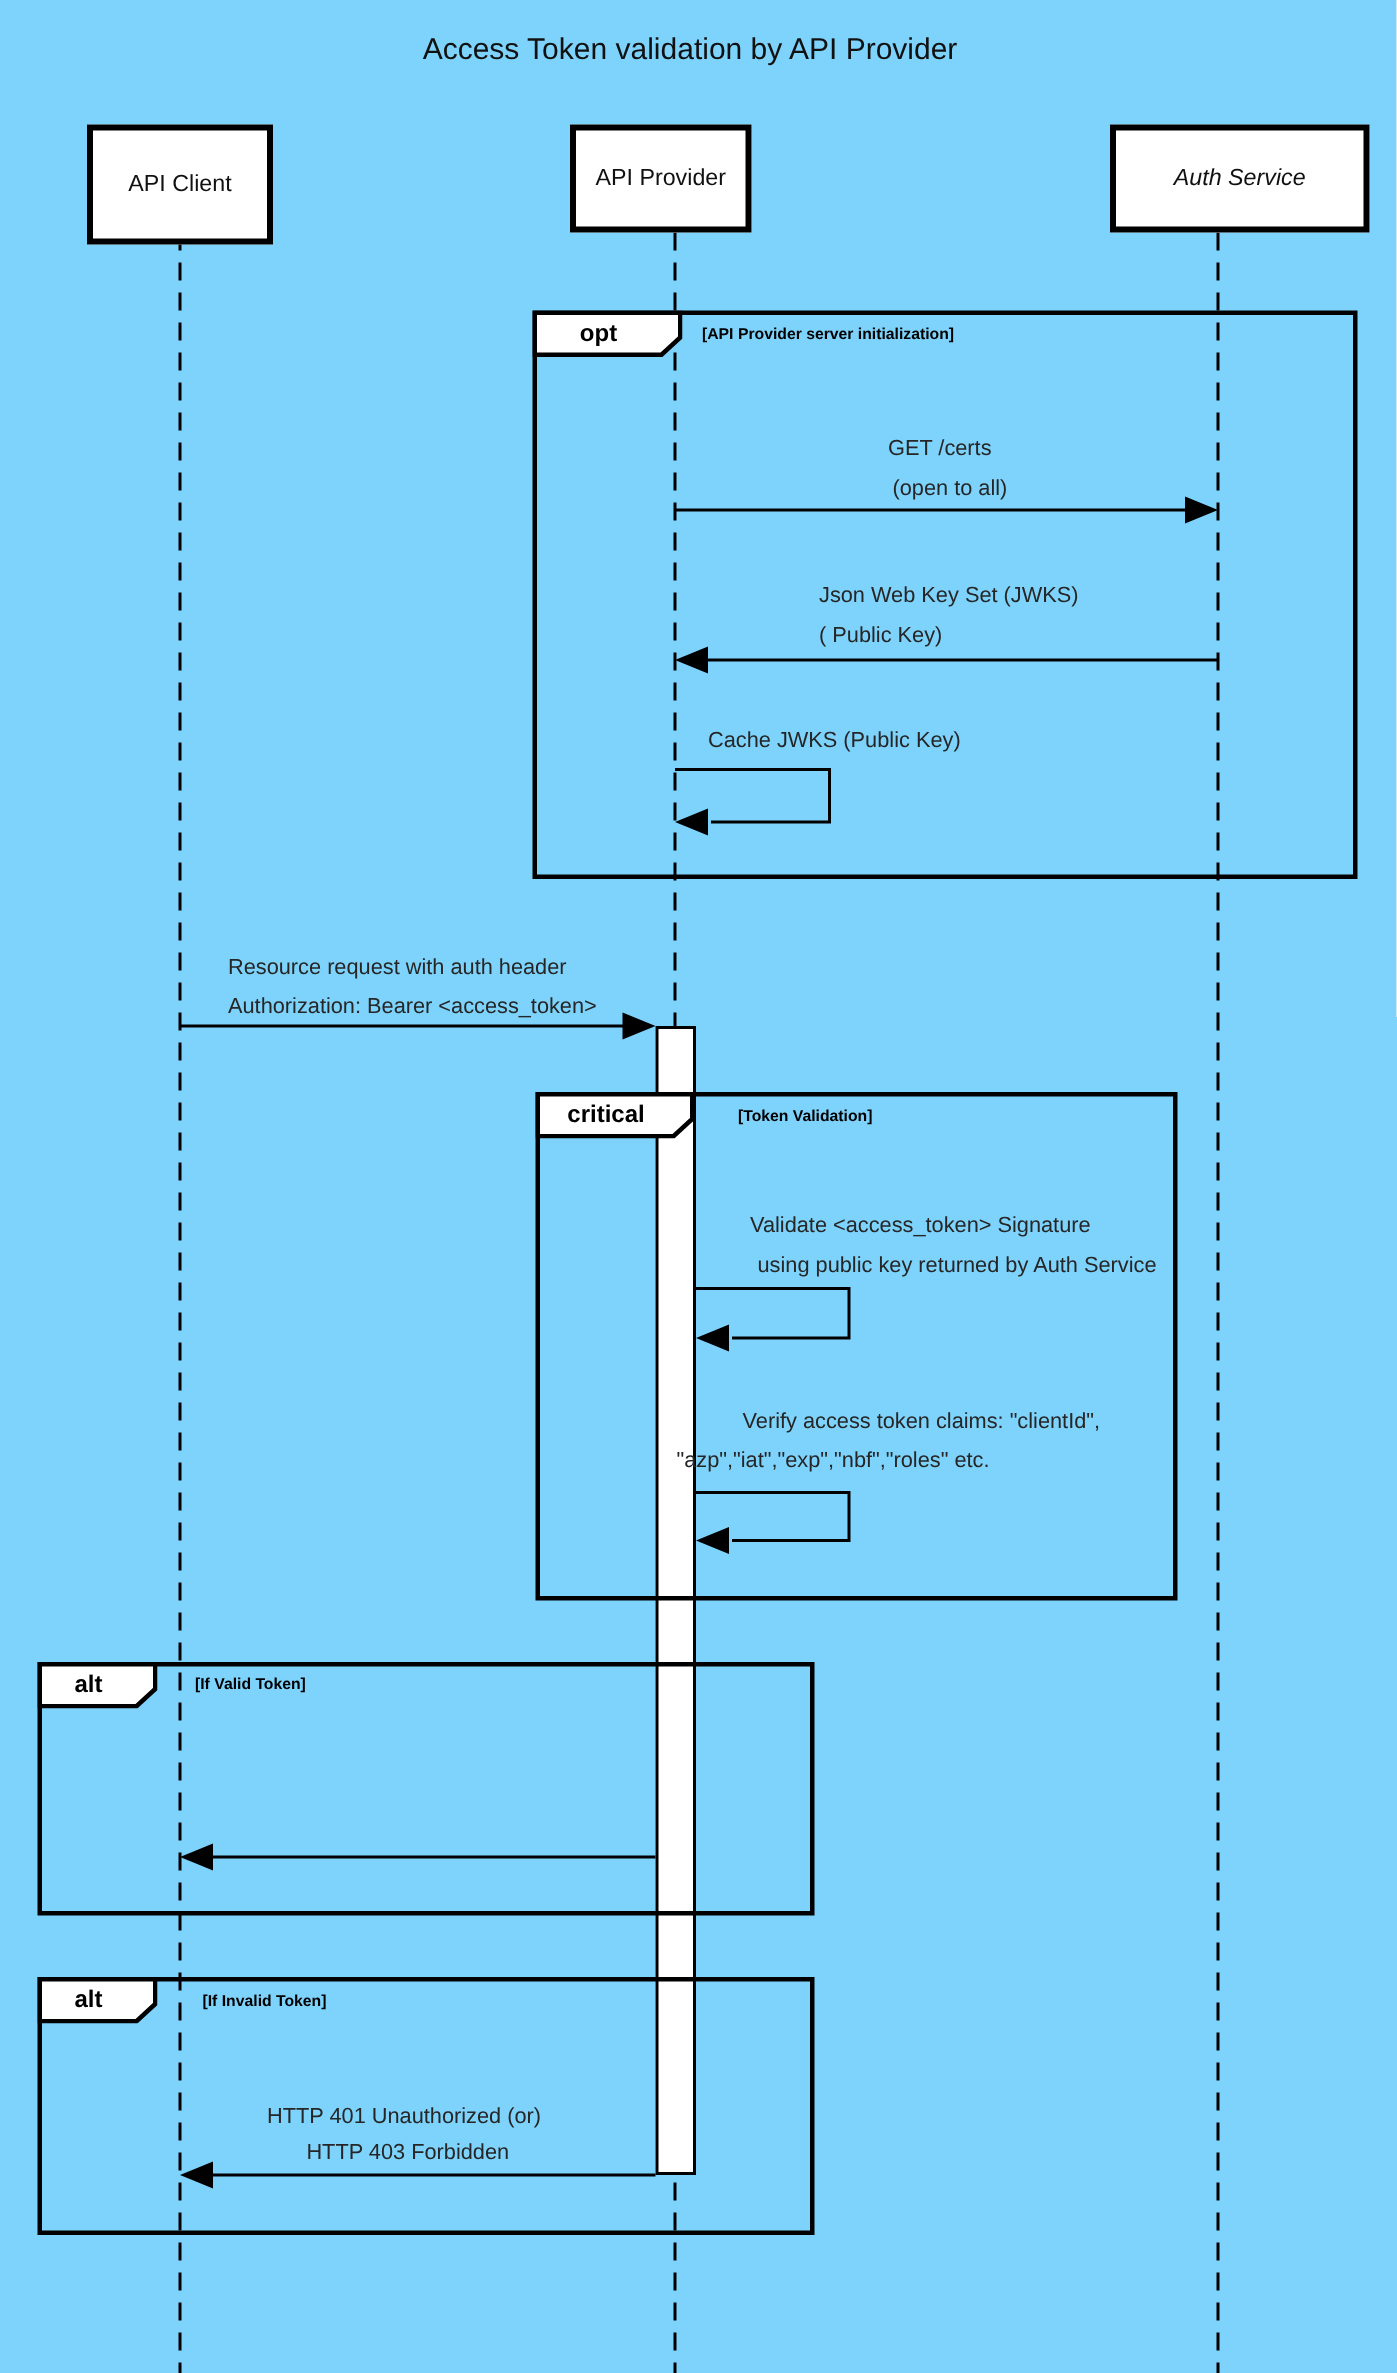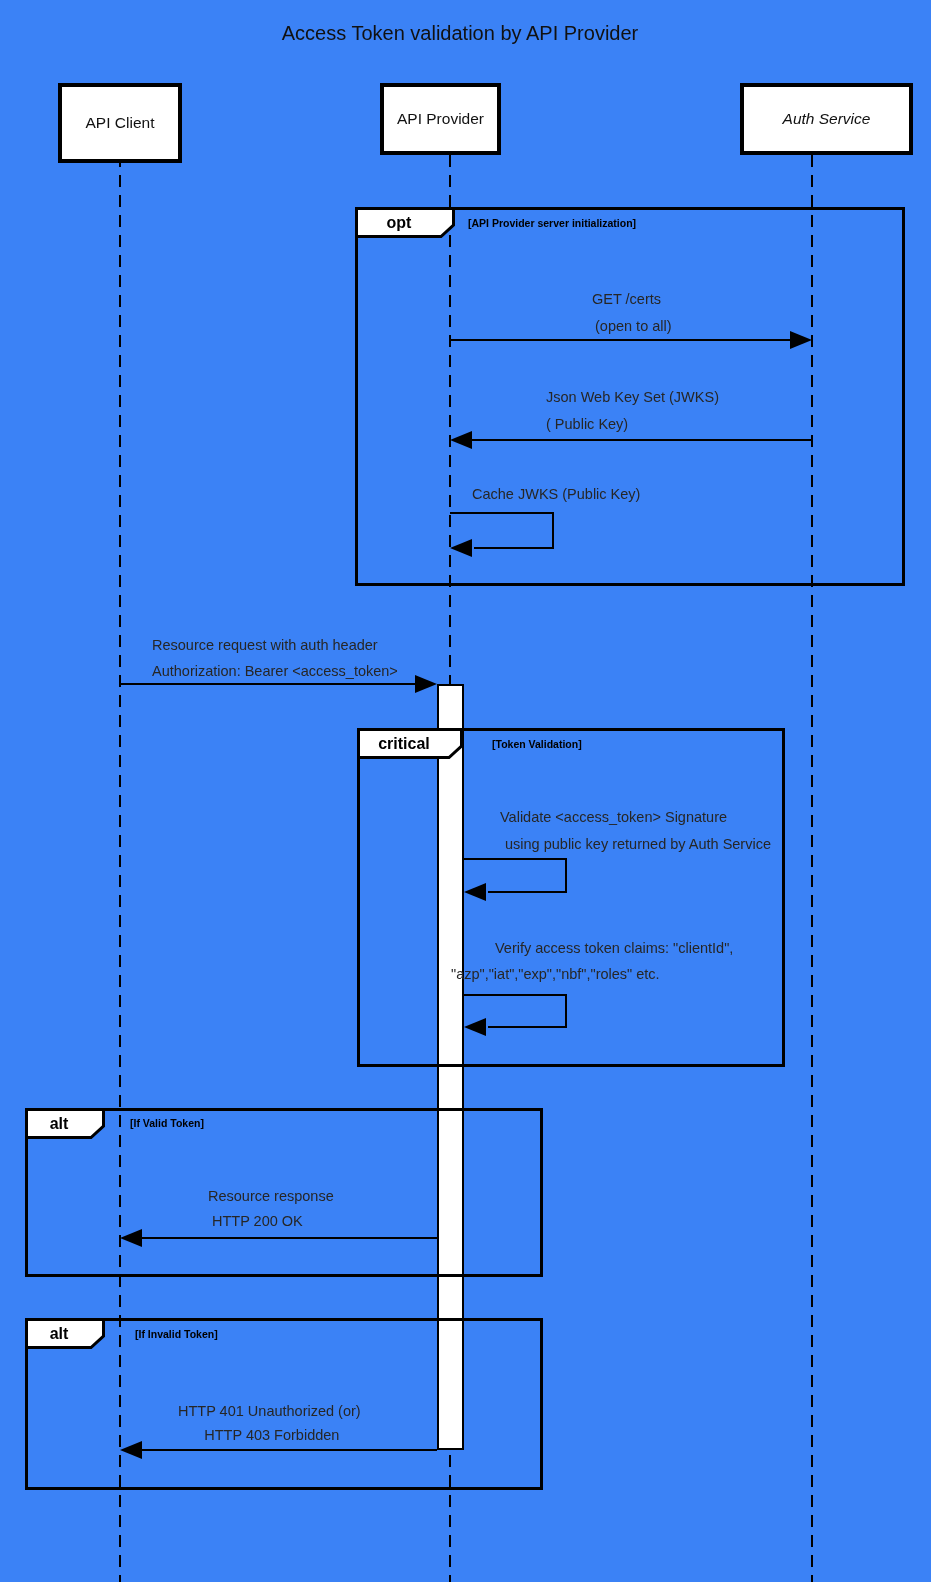--- a/index.html
+++ b/index.html
@@ -1,17 +1,17 @@
 <!DOCTYPE html>
 <html><head>
 <meta charset="utf-8">
 <style>
   html,body{margin:0;padding:0;background:#fff;}
   #stage{
-    position:relative;width:931px;height:1582px;background:#3b82f6;overflow:hidden;
+    position:relative;width:931px;height:1582px;background:#7dd3fc;overflow:hidden;
     font-family:"Liberation Sans", sans-serif;color:#262626;
   }
   svg.layer{position:absolute;left:0;top:0;pointer-events:none;}
   .lifelines{z-index:1;}
   .activation{
     position:absolute;background:#fff;border:2px solid #000;box-sizing:border-box;z-index:2;
   }
   .arrows{z-index:3;}
   .fragment{
     position:absolute;border:3px solid #000;box-sizing:border-box;background:transparent;z-index:4;
@@ -143,24 +143,20 @@
   <div class="msg" style="left:500px;top:804px;line-height:27px;">
     <span>Validate &lt;access_token&gt; Signature</span>
     <span style="margin-left:5px;">using public key returned by Auth Service</span>
   </div>
 
   <div class="msg" style="left:495px;top:935px;line-height:26px;">
     <span>Verify access token claims: "clientId",</span>
     <span style="margin-left:-44px;">"azp","iat","exp","nbf","roles" etc.</span>
   </div>
 
-  <div class="msg" style="left:208px;top:1184px;line-height:25px;">
-    <span>Resource response</span>
-    <span style="margin-left:4px;">HTTP 200 OK</span>
-  </div>
 
   <div class="msg" style="left:178px;top:1399px;line-height:24px;">
     <span>HTTP 401 Unauthorized (or)</span>
     <span style="margin-left:5px;text-align:center;">HTTP 403 Forbidden</span>
   </div>
 
   <div class="participant" style="left:58px;top:83px;width:124px;height:80px;">
     <span>API Client</span>
   </div>
   <div class="participant" style="left:380px;top:83px;width:121px;height:72px;">

